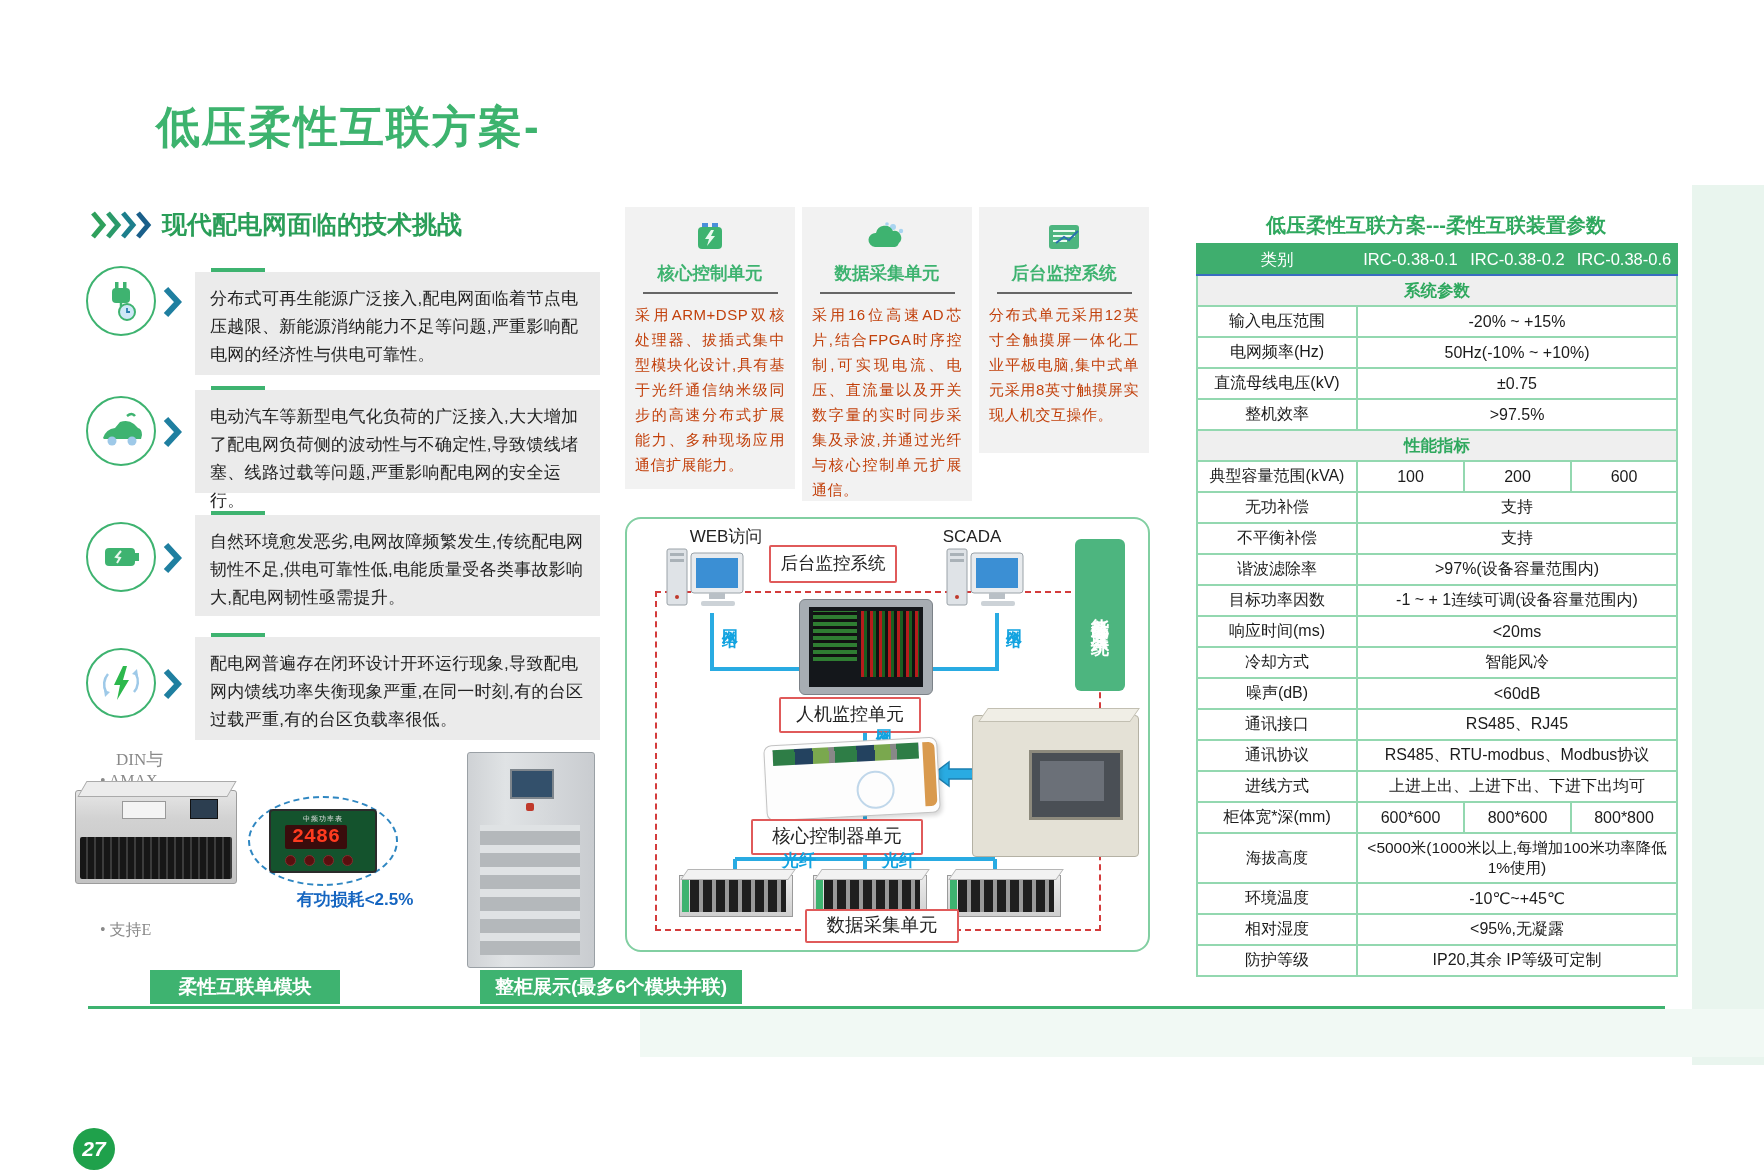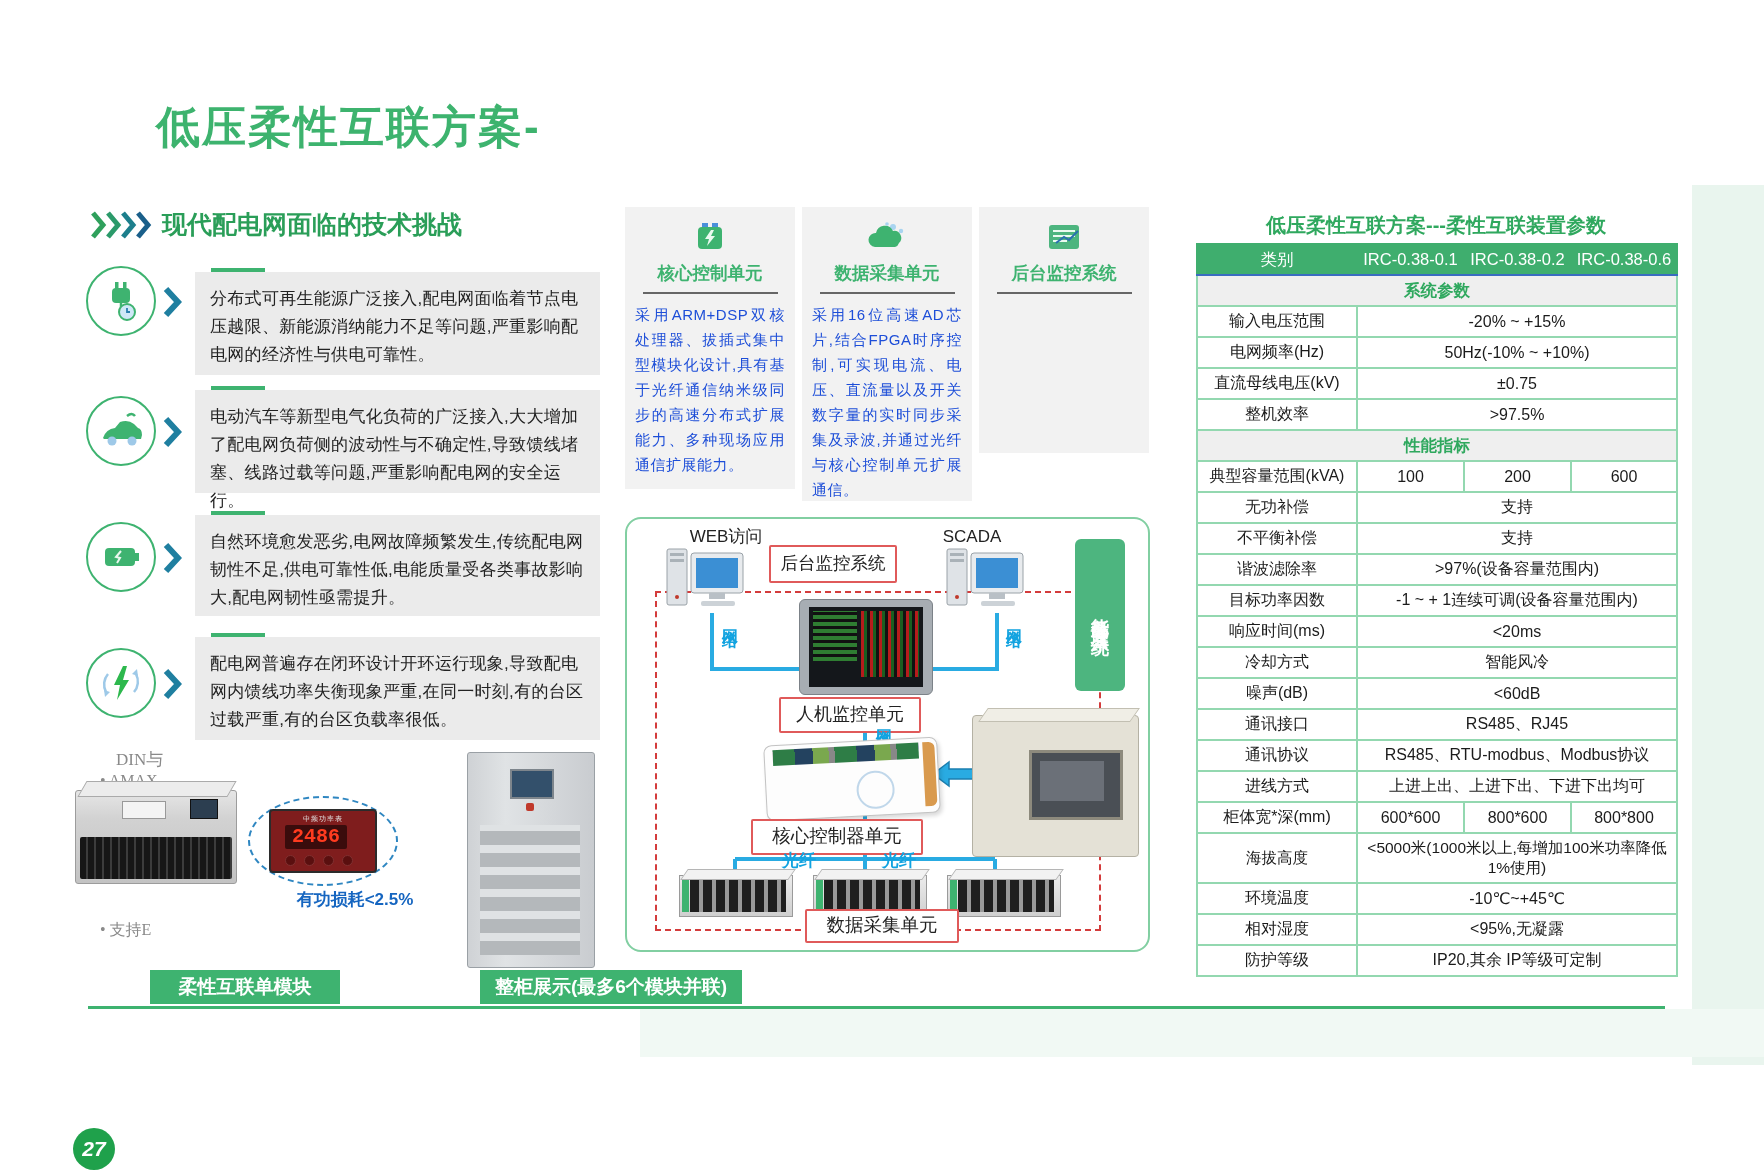--- a/index.html
+++ b/index.html
@@ -28,21 +28,21 @@
   .gray-note{color:#8a8a8a;font-size:17px;font-family:Liberation Serif, serif;}
   .module-photo{left:75px;top:790px;width:160px;height:92px;background:linear-gradient(#e6e6e6 0%,#d2d2d2 30%,#c3c3c3 100%);
                 border:1px solid #9c9c9c;border-radius:3px;}
   .module-top{position:absolute;left:6px;top:-10px;width:148px;height:14px;background:#ececec;border:1px solid #aaa;transform:skewX(-30deg);}
   .module-mesh{position:absolute;left:4px;bottom:4px;width:152px;height:42px;
                background:repeating-linear-gradient(90deg,#161616 0 6px,#3c3c3c 6px 8px);border-radius:2px;}
   .module-label{position:absolute;left:46px;top:10px;width:42px;height:16px;background:#f4f4f4;border:1px solid #999;}
   .module-port{position:absolute;right:18px;top:8px;width:26px;height:18px;background:#2c3e50;border:1px solid #111;}
   .bubble{left:248px;top:796px;width:146px;height:86px;border:2px dashed #2e86c1;border-radius:50%;background:#fff;
           display:flex;align-items:center;justify-content:center;}
-  .meter{width:104px;height:60px;background:#7f1d1d;border-radius:4px;border:2px solid #2b2b2b;position:relative;}
+  .meter{width:104px;height:60px;background:#14532d;border-radius:4px;border:2px solid #2b2b2b;position:relative;}
   .meter-title{position:absolute;left:0;top:3px;width:100%;text-align:center;color:#e0e0e0;font-size:7px;letter-spacing:1px;}
   .meter-display{position:absolute;left:14px;top:14px;width:62px;height:24px;background:#3a0c0c;border-radius:2px;
                  color:#ff3b1f;font-family:"Liberation Mono","DejaVu Sans Mono",monospace;font-weight:bold;font-size:20px;
                  text-align:center;line-height:24px;}
   .meter-btns{position:absolute;left:14px;bottom:5px;display:flex;gap:8px;}
   .meter-btns i{width:9px;height:9px;border-radius:50%;background:#5a0f0f;border:1px solid #803030;}
   .loss-label{left:270px;top:888px;width:170px;text-align:center;color:#1565c0;font-weight:bold;font-size:17px;}
   .cabinet-photo{left:467px;top:752px;width:126px;height:214px;background:linear-gradient(90deg,#cfd2d5 0%,#e0e3e5 30%,#c9ccd0 100%);
                  border:1px solid #9aa0a5;border-radius:3px;}
   .cab-screen{position:absolute;left:42px;top:16px;width:40px;height:26px;background:#33506b;border:2px solid #7d8globalese;border:2px solid #7d858c;}
@@ -51,21 +51,21 @@
              background:repeating-linear-gradient(0deg,#b4b8bb 0 14px,#dfe2e4 14px 22px);}
   .green-line{left:88px;top:1006px;width:1577px;height:3px;background:#3eb370;}
   .tag-box{top:970px;height:34px;background:#3eb370;color:#fff;font-weight:bold;font-size:19px;
            text-align:center;line-height:34px;}
 
   
   .ucard{top:207px;width:170px;background:#f2f2f2;box-sizing:border-box;padding:10px 10px 0 10px;text-align:center;}
   .ucard .uicon{height:40px;display:flex;align-items:center;justify-content:center;}
   .ucard .utitle{font-size:17.5px;font-weight:bold;color:#3eb370;margin-top:4px;}
   .ucard .udiv{width:90%;height:2px;background:#666;margin:7px auto 8px auto;}
-  .ucard .ubody{font-size:15px;line-height:25px;color:#1d4ed8;text-align:justify;letter-spacing:.5px;}
+  .ucard .ubody{font-size:15px;line-height:25px;color:#c2410c;text-align:justify;letter-spacing:.5px;}
 
   
   .diagram{left:625px;top:517px;width:525px;height:435px;border:2.5px solid #82cfa2;border-radius:16px;background:#fff;box-sizing:border-box;}
   .dlabel{position:absolute;font-size:17px;color:#222;text-align:center;}
   .redbox{position:absolute;border:2px solid #e05a5a;background:#fff;color:#222;text-align:center;border-radius:2px;}
   .netlabel{position:absolute;color:#12a3e0;font-weight:bold;font-size:16px;writing-mode:vertical-rl;text-orientation:upright;letter-spacing:2px;}
   .fiberlabel{position:absolute;color:#12a3e0;font-weight:bold;font-size:17px;width:44px;text-align:center;}
   .dashed-rect{position:absolute;left:28px;top:72px;width:442px;height:336px;border:2.5px dashed #d43c3c;}
   .pc{position:absolute;width:88px;height:68px;}
   .touchscreen{position:absolute;left:172px;top:80px;width:132px;height:94px;background:#a7adb3;border:1px solid #7c8288;border-radius:6px;}
@@ -252,20 +252,21 @@
   <div class="abs ucard" style="left:979px;height:246px;">
     <div class="uicon">
       <svg width="40" height="36" viewBox="0 0 40 36">
         <rect x="5" y="6" width="30" height="24" rx="3" fill="#4db57f"></rect>
         <path d="M9,12 h22 M9,17 h22 M9,22 h14" stroke="#eafaf0" stroke-width="2"></path>
         <path d="M12,24 l8,-6 l5,3 l9,-9" stroke="#2a6fb0" stroke-width="2" fill="none"></path>
       </svg>
     </div>
     <div class="utitle">后台监控系统</div>
     <div class="udiv"></div>
+    <div class="ubody">分布式单元采用12英寸全触摸屏一体化工业平板电脑,集中式单元采用8英寸触摸屏实现人机交互操作。</div>
   </div>
 
   <div class="abs diagram">
 
     <div class="dashed-rect"></div>
 
     <svg style="position:absolute;left:0;top:0;width:525px;height:435px;pointer-events:none;">
       <path d="M85,94 V150 H172" fill="none" stroke="#29abe2" stroke-width="4"></path>
       <path d="M370,94 V150 H304" fill="none" stroke="#29abe2" stroke-width="4"></path>
       <path d="M238,198 V222" fill="none" stroke="#29abe2" stroke-width="4"></path>

